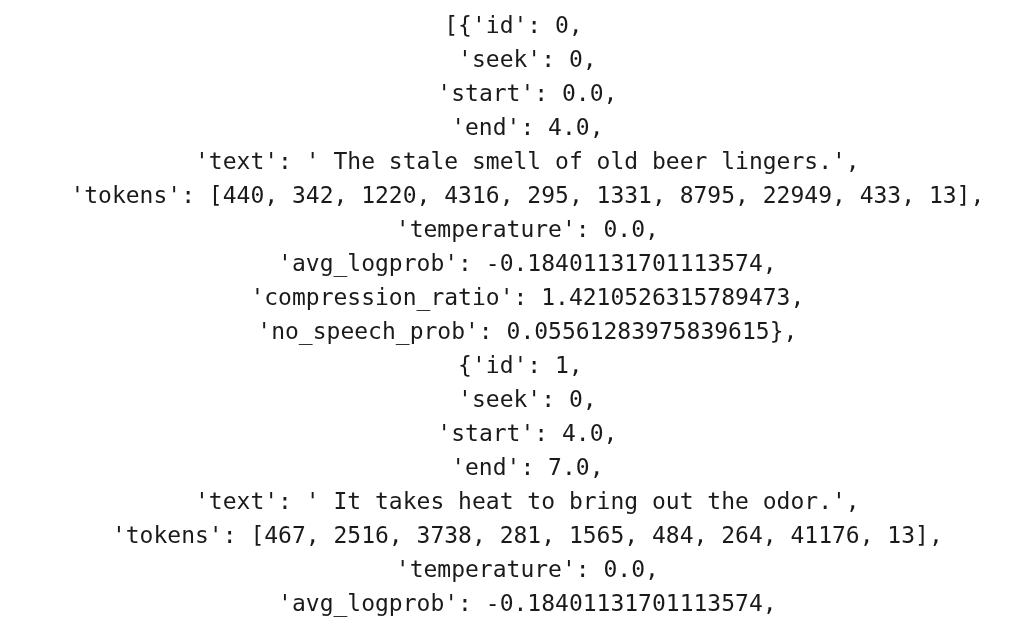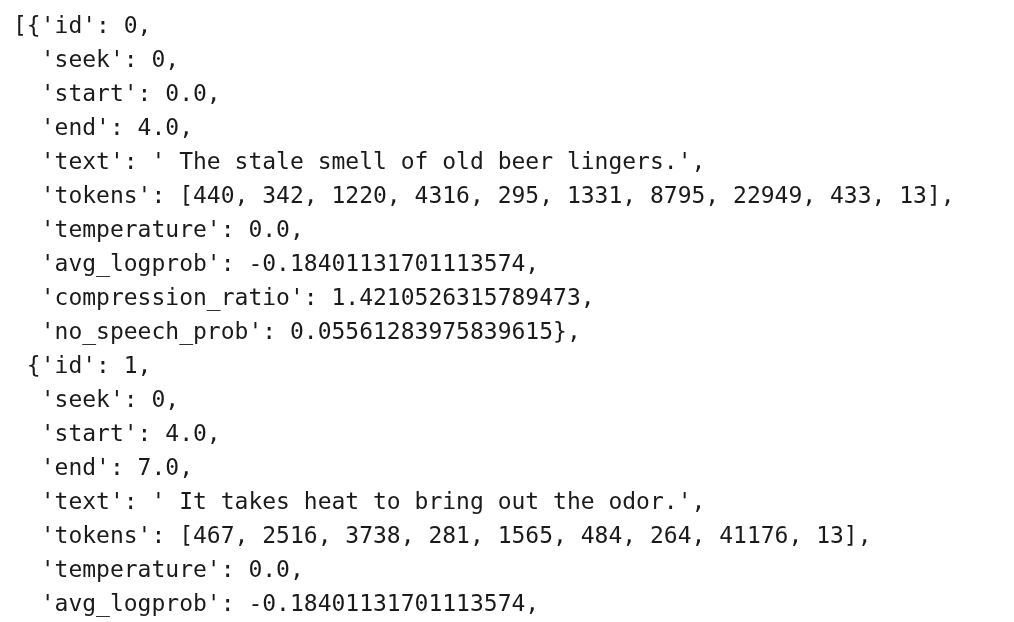--- a/index.html
+++ b/index.html
@@ -14,20 +14,21 @@
     overflow: hidden;
     font-family: "DejaVu Sans Mono", monospace;
   }
   #console-output {
     box-sizing: border-box;
     width: 1014px;
     height: 622px;
     padding: 8px 0 0 13px;
     background: #ffffff;
     overflow: hidden;
+    text-align: center;
   }
   .code-block {
     margin: 0;
     padding: 0;
     font-family: "DejaVu Sans Mono", monospace;
     font-size: 23px;
     line-height: 34px;
     letter-spacing: 0px;
     color: #1a1a1a;
     white-space: pre;

